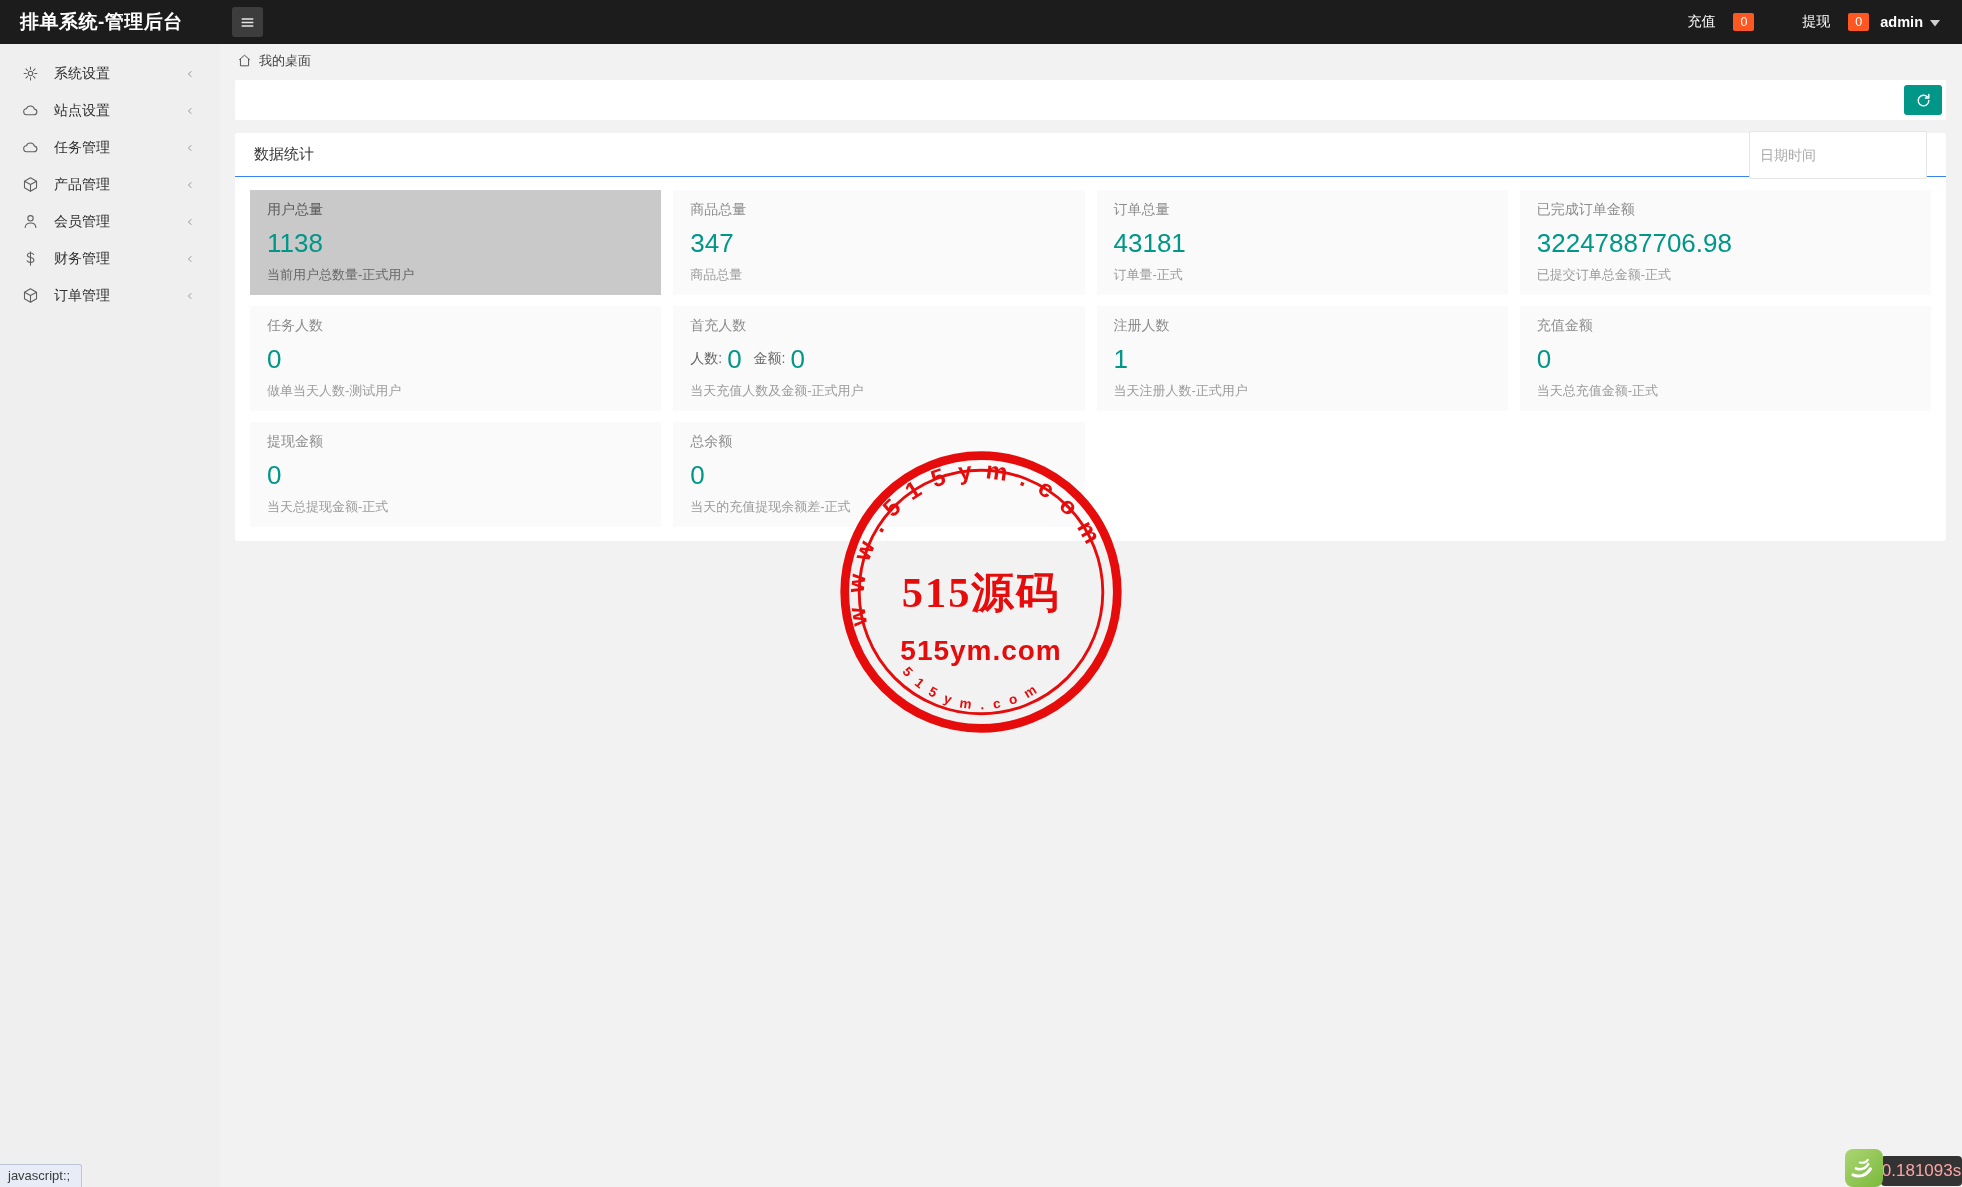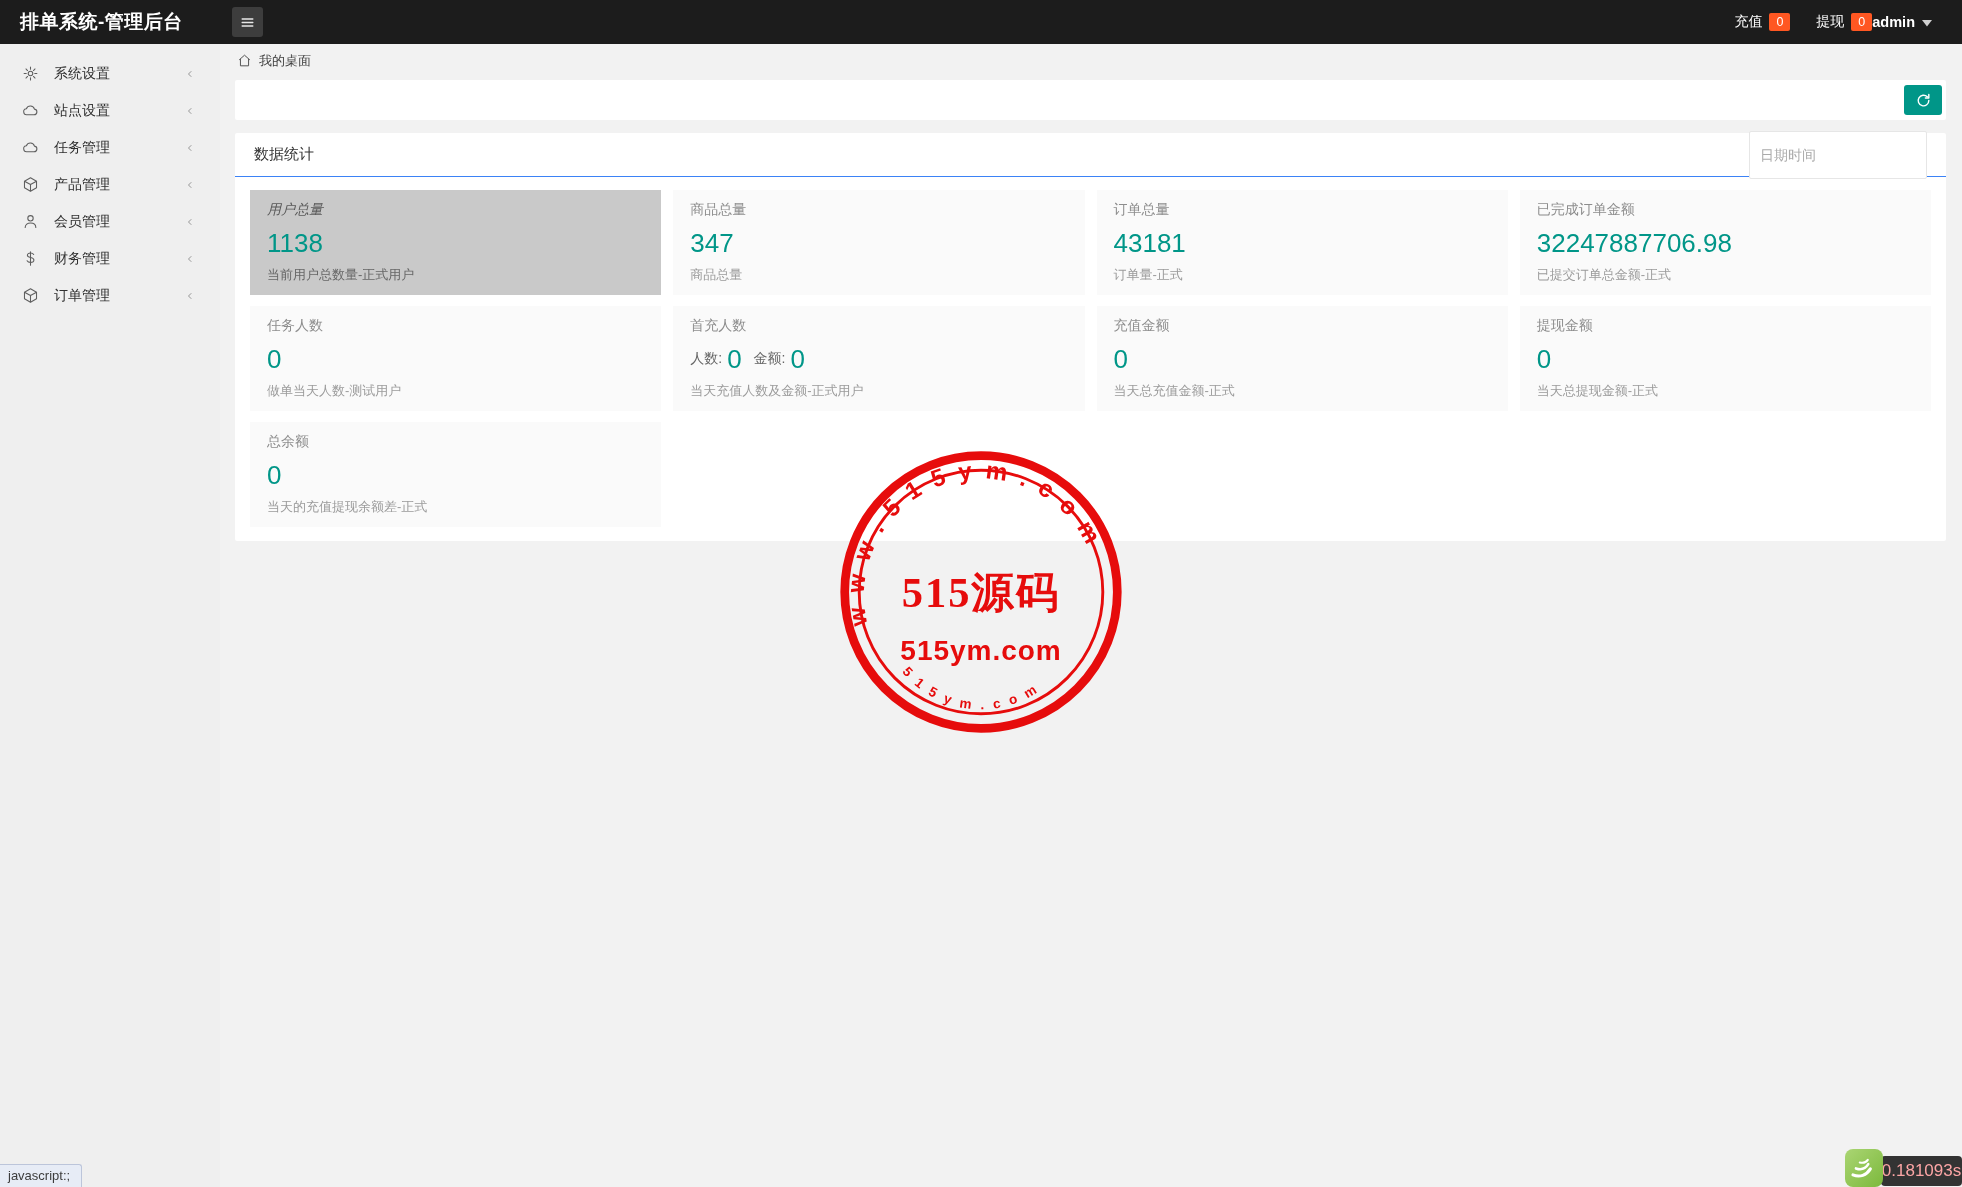--- a/index.html
+++ b/index.html
@@ -6,21 +6,21 @@
   html,body { width:1962px; height:1187px; }
   body {
     position:relative; overflow:hidden;
     background:#f2f2f2;
     font-family:"Liberation Sans", sans-serif;
   }
   
   .topbar{position:absolute;top:0;left:0;width:1962px;height:44px;background:#1c1c1c;display:flex;align-items:center;z-index:30;}
   .app-title{color:#fff;font-size:19px;font-weight:bold;padding-left:20px;letter-spacing:.5px;}
   .hamburger{position:absolute;left:232px;top:7px;width:31px;height:30px;background:#3d3d3d;border-radius:3px;display:flex;align-items:center;justify-content:center;cursor:pointer;}
-  .topbar-right{margin-left:auto;display:flex;align-items:center;padding-right:30px;}
+  .topbar-right{margin-left:auto;display:flex;align-items:center;padding-right:22px;gap:11px;}
   .tb-link{color:#fff;font-size:14px;cursor:pointer;}
   .badge{display:inline-block;margin-left:7px;background:#ff5722;color:#fff;font-size:12.5px;line-height:1;padding:3px 7px;border-radius:2px;cursor:pointer;}
   .tb-sep{width:26px;}
   .tb-admin{color:#fff;font-size:14.5px;font-weight:bold;display:flex;align-items:center;cursor:pointer;}
   .caret{margin-left:7px;display:inline-block;}
   
   .sidebar{position:absolute;top:44px;left:0;width:220px;height:1143px;background:#efefef;padding-top:11px;z-index:20;}
   .side-item{height:37px;display:flex;align-items:center;padding:0 24px 0 22px;cursor:pointer;color:#2f2f2f;}
   .side-icon{width:17px;height:17px;margin-right:15px;flex:0 0 auto;display:flex;}
   .side-label{font-size:14px;}
@@ -35,21 +35,21 @@
   
   .stats-panel{position:absolute;left:235px;top:133px;width:1711px;height:408px;background:#fff;border-radius:2px;}
   .stats-header{height:44px;display:flex;align-items:center;justify-content:space-between;padding:0 19px;border-bottom:1px solid #3b82f6;}
   .stats-title{font-size:15px;color:#333;}
   .date-input{width:178px;height:48px;border:1px solid #e6e6e6;border-radius:2px;padding:0 10px;font-size:14px;color:#666;outline:none;font-family:"Liberation Sans",sans-serif;}
   .date-input::placeholder{color:#aaa;}
   .cards{padding:13px 15px;display:grid;grid-template-columns:repeat(4,1fr);gap:11px 12px;}
   .card{height:105px;background:#fafafa;padding:11px 17px;display:flex;flex-direction:column;justify-content:space-between;cursor:pointer;}
   .card.highlight{background:#c9c9c9;}
   .card-label{font-size:14px;color:#8d8d8d;}
-  .card.highlight .card-label{color:#595959;font-style:italic;}
+  .card.highlight .card-label{color:#595959;}
   .card-value{font-size:26px;color:#009688;line-height:1;}
   .card-desc{font-size:13px;color:#9b9b9b;}
   .card.highlight .card-desc{color:#666;}
   .pair-row{display:flex;align-items:center;}
   .pair-k{font-size:14px;color:#666;}
   .pair-v{font-size:26px;color:#009688;line-height:1;margin:0 12px 0 5px;}
   .pair-v:last-child{margin-right:0;}
   
   .watermark{position:absolute;left:836px;top:447px;width:290px;height:290px;z-index:15;pointer-events:none;opacity:.95;}
   
@@ -247,20 +247,25 @@
       <div class="card-label">首充人数</div>
       <div class="pair-row">
         <span class="pair-k">人数:</span>
         <span class="pair-v">0</span>
         <span class="pair-k">金额:</span>
         <span class="pair-v">0</span>
       </div>
       <div class="card-desc">当天充值人数及金额-正式用户</div>
     </div>
 
+    <div class="card">
+      <div class="card-label">注册人数</div>
+      <div class="card-value">1</div>
+      <div class="card-desc">当天注册人数-正式用户</div>
+    </div>
 
     <div class="card">
       <div class="card-label">充值金额</div>
       <div class="card-value">0</div>
       <div class="card-desc">当天总充值金额-正式</div>
     </div>
 
     <div class="card">
       <div class="card-label">提现金额</div>
       <div class="card-value">0</div>

